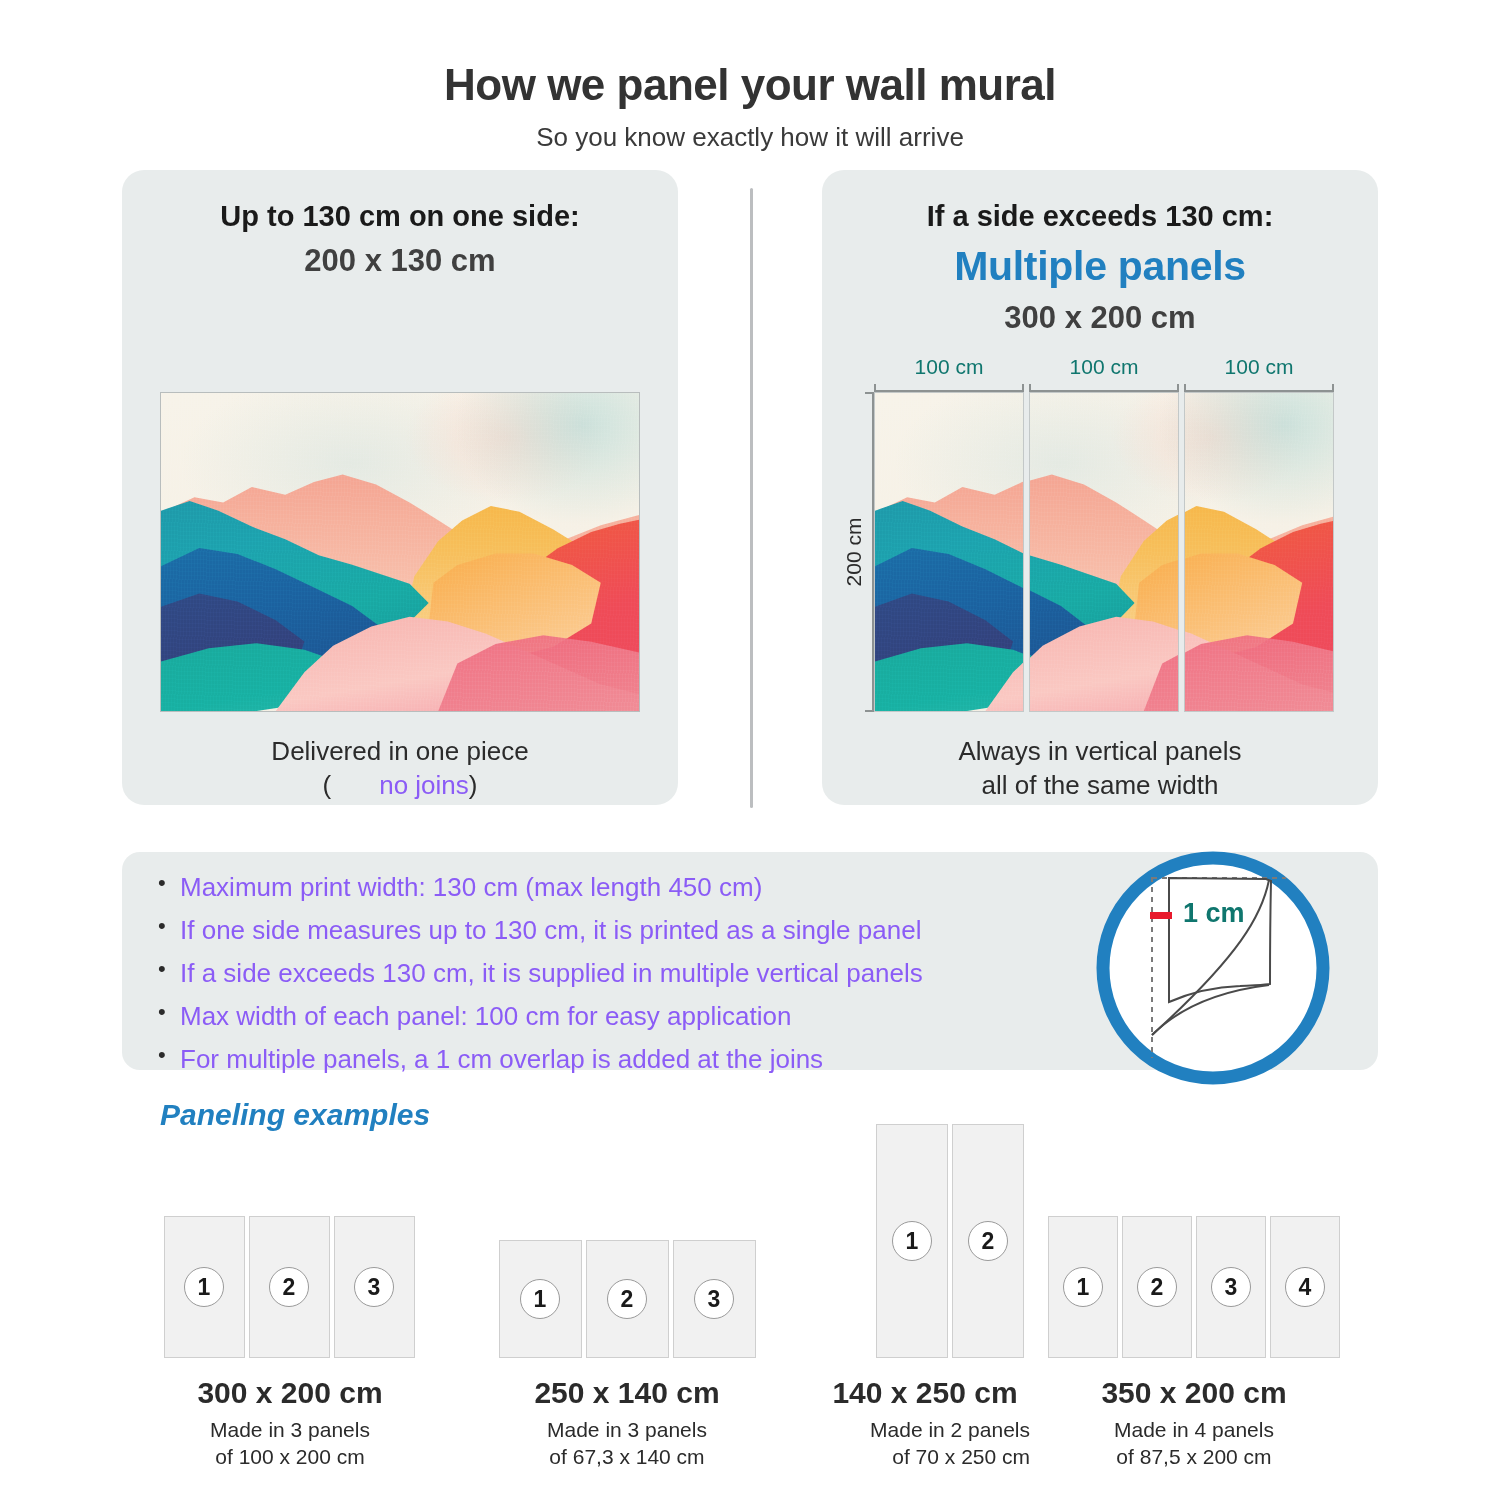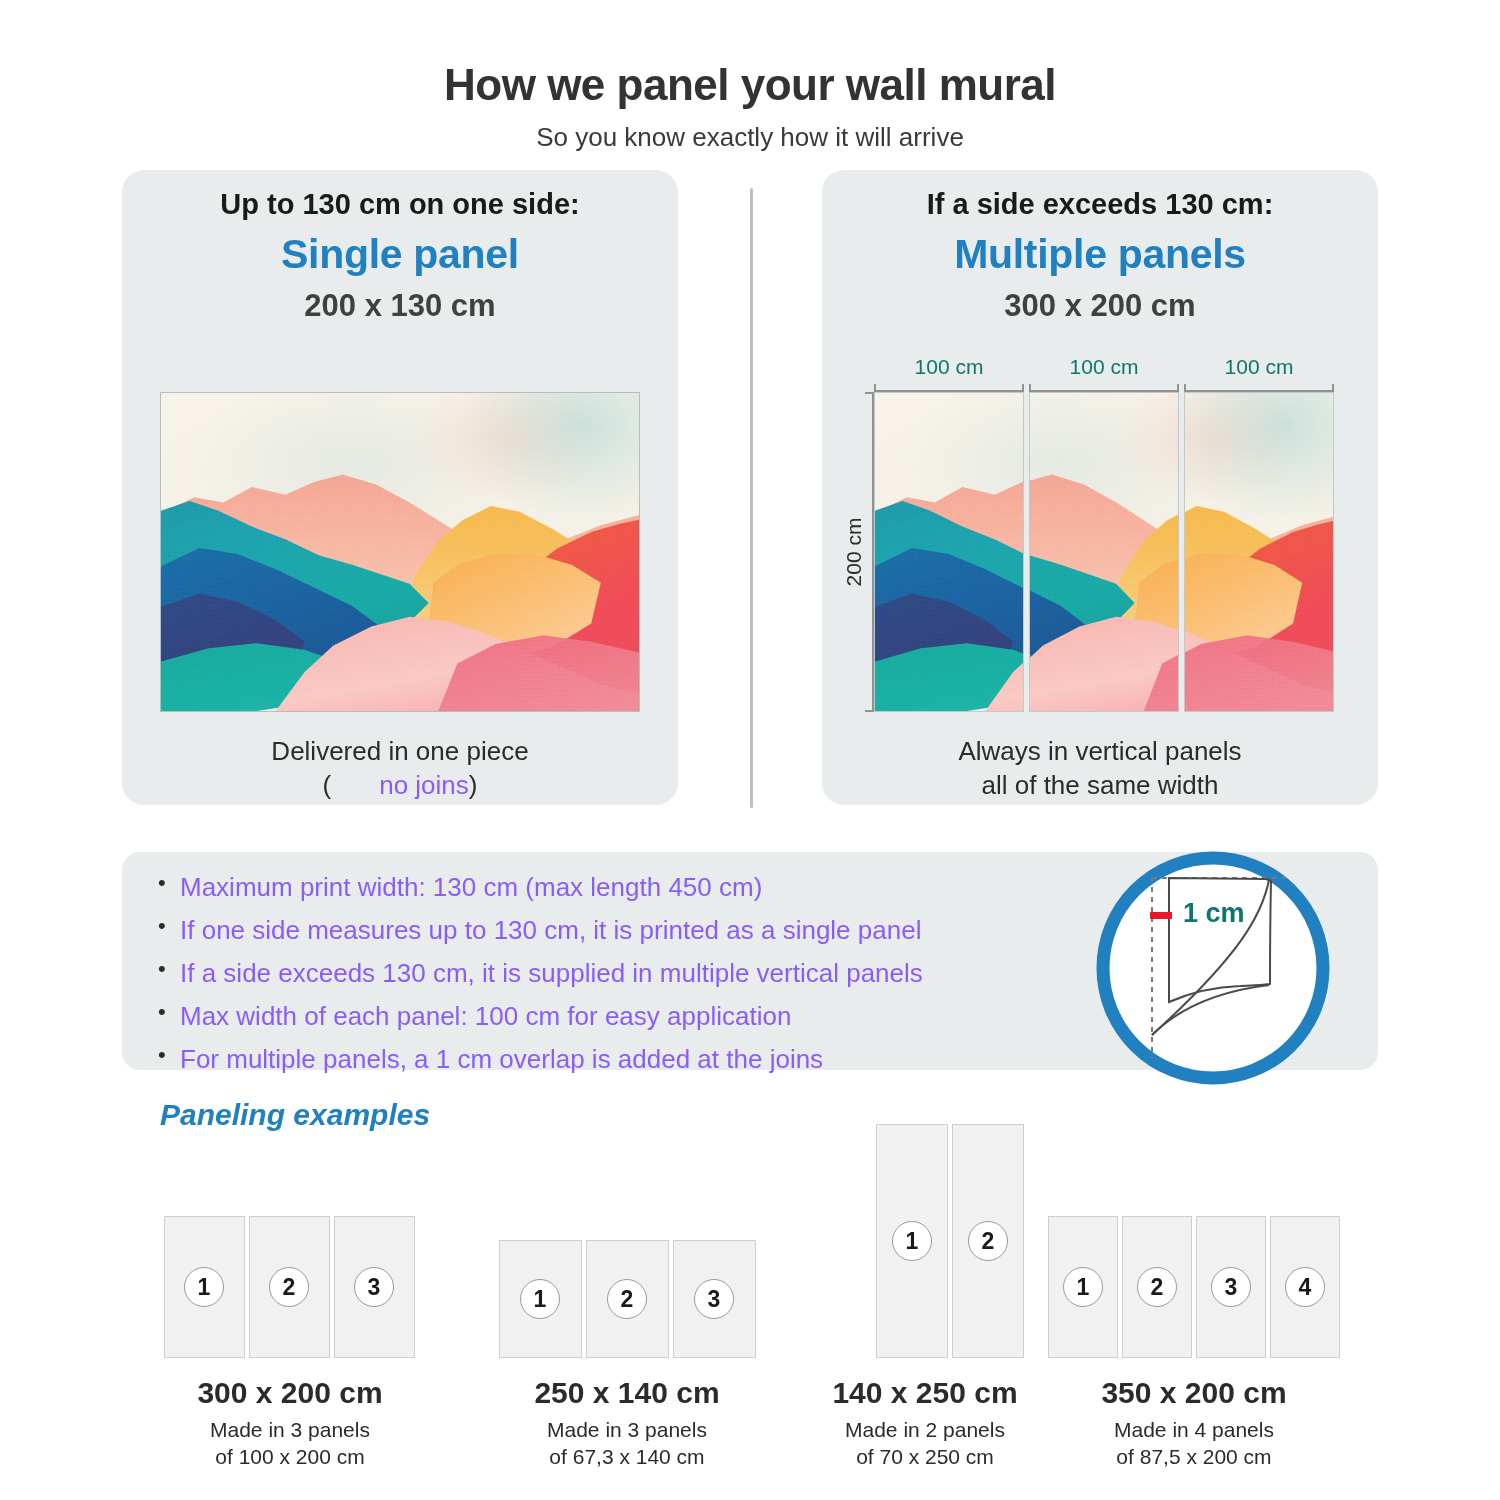--- a/index.html
+++ b/index.html
@@ -50,21 +50,21 @@
     width: 3px; height: 620px;
     background: #bcbec0;
     border-radius: 2px;
   }
 
   .card-h1 {
     text-align: center;
     font-size: 29px;
     font-weight: bold;
     color: #1a1a1a;
-    padding-top: 18px;
+    padding-top: 30px;
   }
   .card-h2 {
     text-align: center;
     font-size: 41px;
     font-weight: bold;
     color: #2180c0;
     padding-top: 10px;
     letter-spacing: -0.3px;
   }
   .card-h3 {
@@ -342,21 +342,20 @@
 
 <div class="page">
 
   <div class="title">How we panel your wall mural</div>
   <div class="subtitle">So you know exactly how it will arrive</div>
 
   <div class="cards">
 
     <div class="card left">
       <div class="card-h1">Up to 130 cm on one side:</div>
-      <div class="card-h2">Single panel</div>
       <div class="card-h3">200 x 130 cm</div>
 
       <div class="mural mural-single">
         <div class="sky"></div>
         <div class="layer salmon"></div>
         <div class="layer gold"></div>
         <div class="layer red"></div>
         <div class="layer orange"></div>
         <div class="layer teal"></div>
         <div class="layer blue"></div>
@@ -529,21 +528,21 @@
   <div class="example" style="left:820px; top:1124px; width:260px;">
     <div class="ex-panels" style="height:234px; width:148px;">
       <div class="panel-box" style="width:72px; height:234px;">
         <div class="panel-num">1</div>
       </div>
       <div class="panel-box" style="width:72px; height:234px;">
         <div class="panel-num">2</div>
       </div>
     </div>
     <div class="ex-title" style="width:210px;">140 x 250 cm</div>
-    <div class="ex-sub" style="width:210px;">
+    <div class="ex-sub" style="width:210px;text-align:right;">
       <div>Made in 2 panels</div>
       <div>of 70 x 250 cm</div>
     </div>
   </div>
 
   <div class="example" style="left:1044px; top:1216px; width:300px;">
     <div class="ex-panels" style="height:142px; width:292px;">
       <div class="panel-box" style="width:70px; height:142px;">
         <div class="panel-num">1</div>
       </div>

